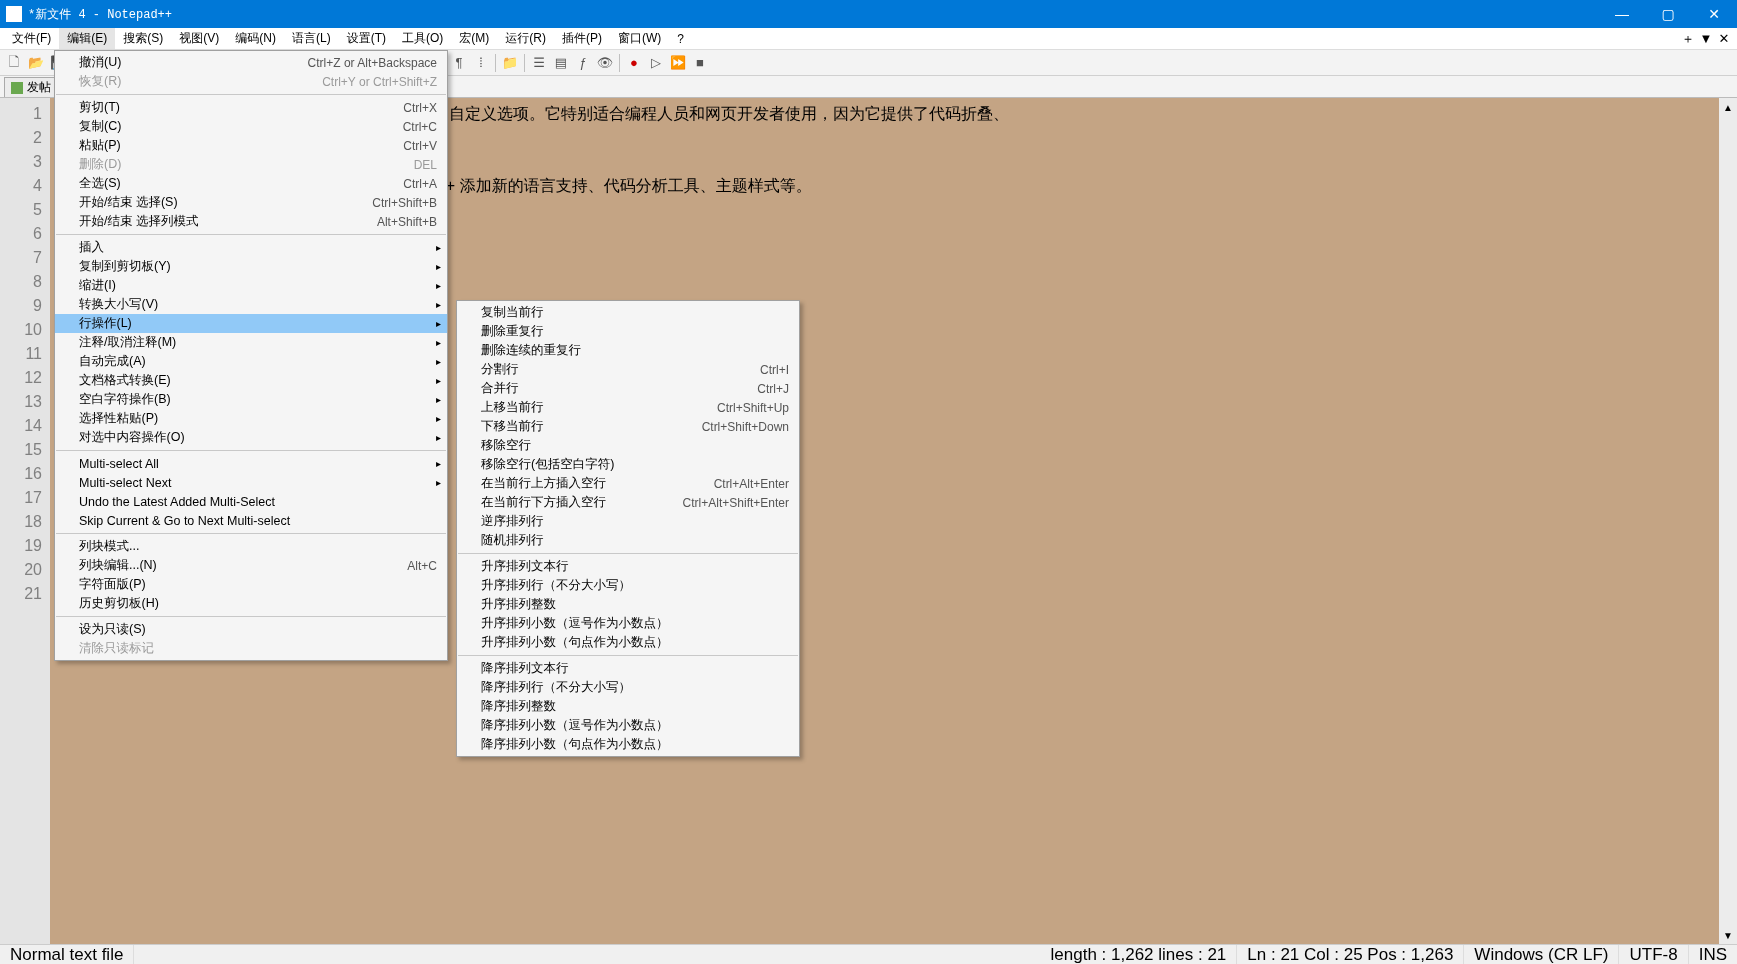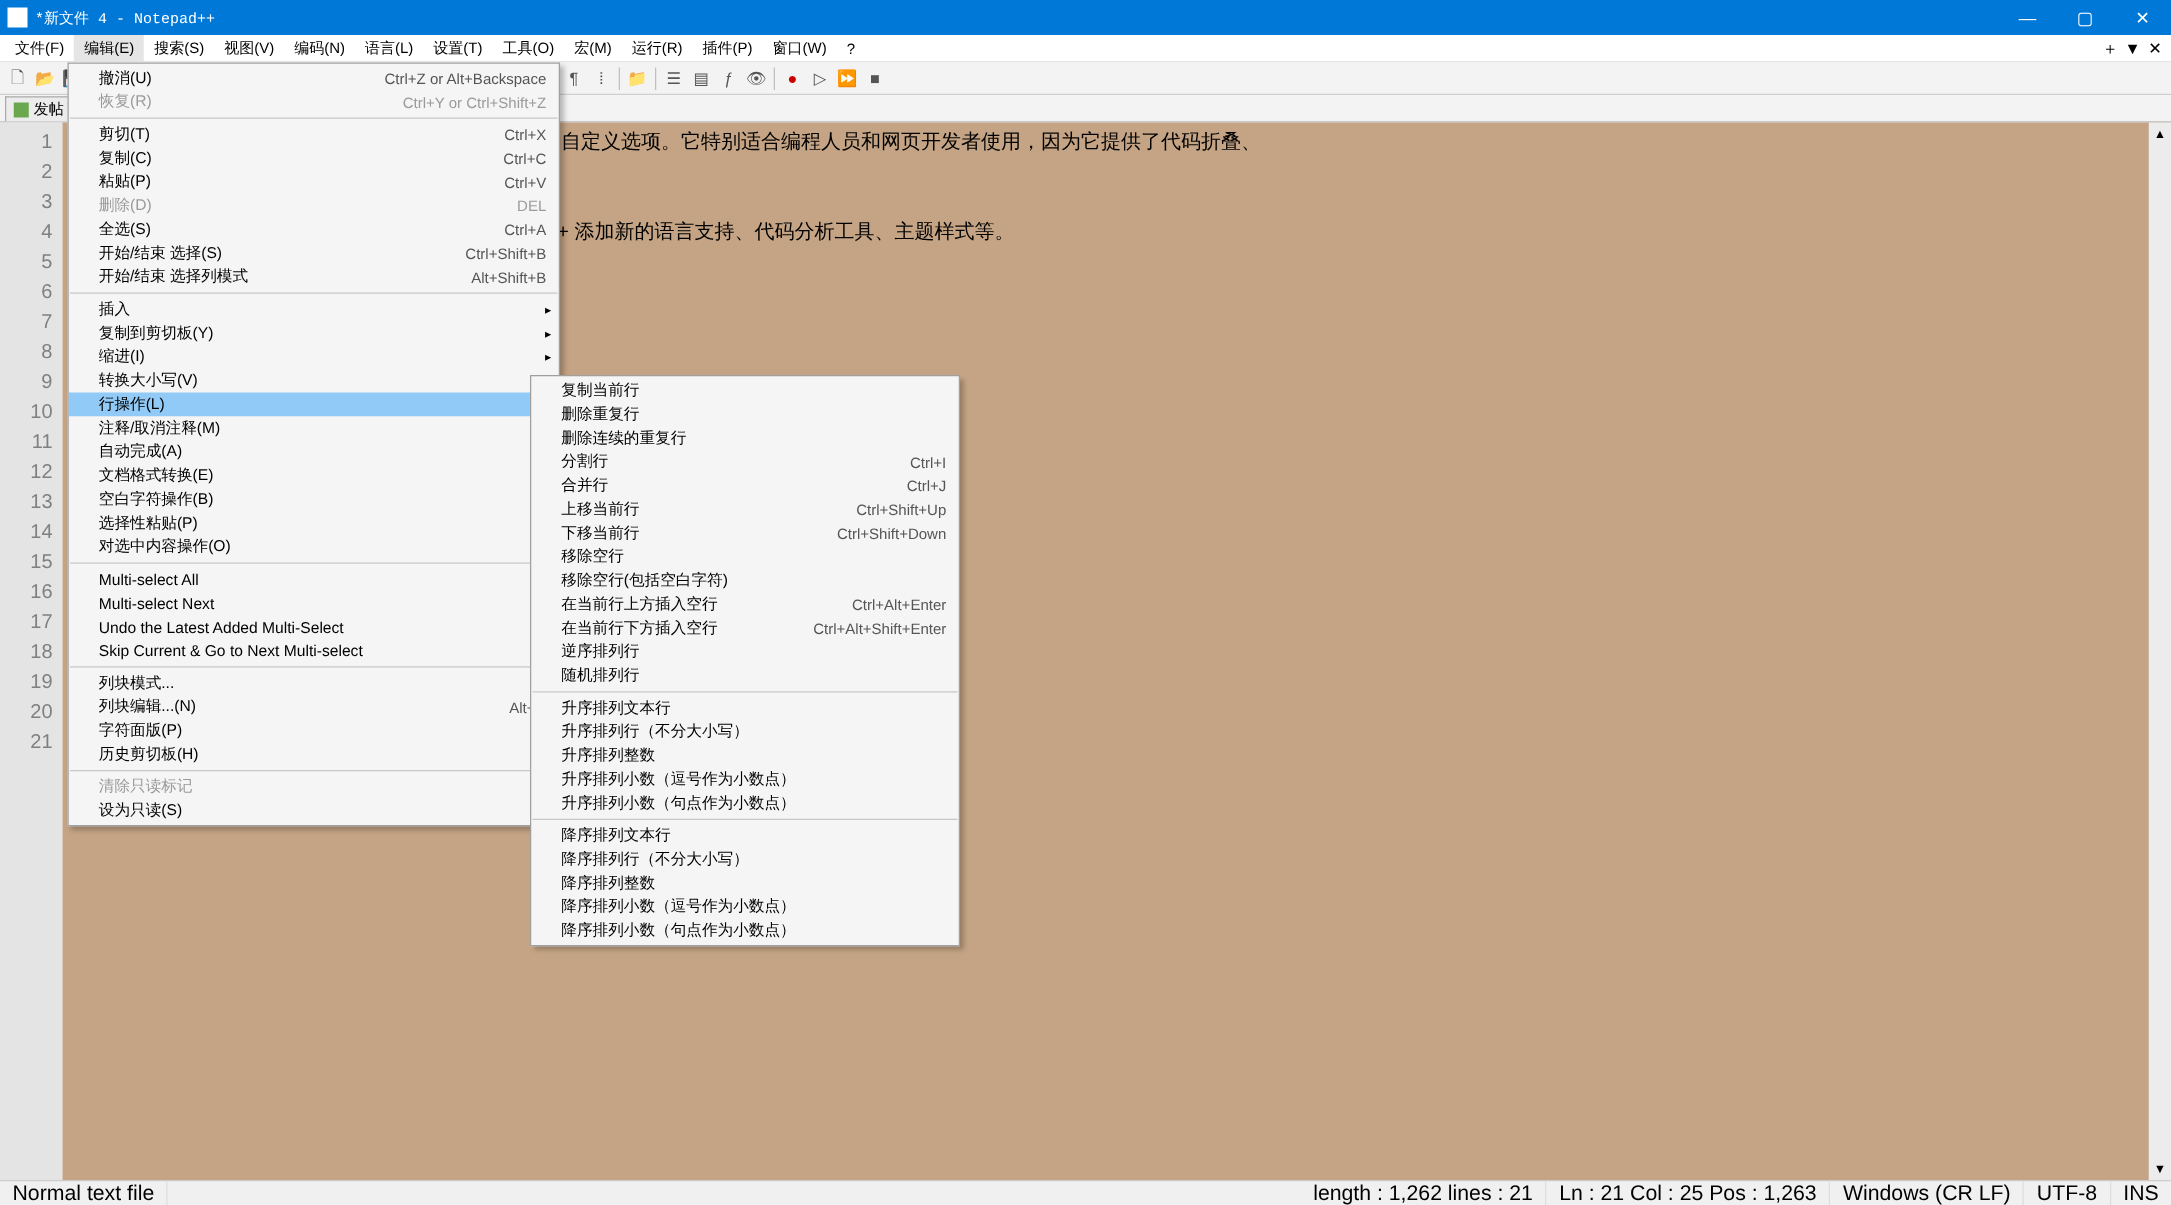--- a/index.html
+++ b/index.html
@@ -33,21 +33,21 @@
 .menu { position:absolute; background:#f5f5f5; border:1px solid #a0a0a0; box-shadow:3px 3px 4px rgba(0,0,0,.25); font-size:12.5px; z-index:100; padding:2px 0;}
 .menu .row { display:flex; align-items:center; height:19px; padding:0 10px 0 24px; position:relative; white-space:nowrap;}
 .menu .row.hover{background:#91c9f7;}
 .menu .row.disabled{color:#9a9a9a;}
 .menu .row .label{flex:1; }
 .menu .row .sc{color:#555; font-size:12px;}
 .menu .row.disabled .sc{color:#9a9a9a;}
 .menu .row .arrow{position:absolute;right:6px;font-size:10px;}
 .menu hr{border:none;border-top:1px solid #c8c8c8;margin:3px 1px;}
 #menu-edit{left:54px; top:50px; width:394px;}
-#menu-line{left:424px; top:300px; width:344px;}
+#menu-line{left:456px; top:300px; width:344px;}
 .scrollbar-v{position:absolute;right:0;top:0;bottom:0;width:18px;background:#ececec;display:flex;flex-direction:column;align-items:center;}
 .scrollbar-v .arr{height:18px;font-size:10px;display:flex;align-items:center;justify-content:center;width:100%;}
 .scrollbar-v .track{flex:1;width:100%;}
 </style>
 </head>
 <body>
 
 <div class="titlebar">
   <span class="app-icon"></span>
   <span class="title-text">*新文件 4 - Notepad++</span>
@@ -289,26 +289,26 @@
       <span class="label">列块编辑...(N)</span>
       <span class="sc">Alt+C</span>
     </div>
     <div class="row">
       <span class="label">字符面版(P)</span>
     </div>
     <div class="row">
       <span class="label">历史剪切板(H)</span>
     </div>
     <hr>
+    <div class="row">
+      <span class="label">设为只读(S)</span>
+    </div>
     <div class="row disabled">
       <span class="label">清除只读标记</span>
     </div>
-    <div class="row">
-      <span class="label">设为只读(S)</span>
-    </div>
   </div>
 
 <div id="menu-line" class="menu">
     <div class="row">
       <span class="label">复制当前行</span>
     </div>
     <div class="row">
       <span class="label">删除重复行</span>
     </div>
     <div class="row">

